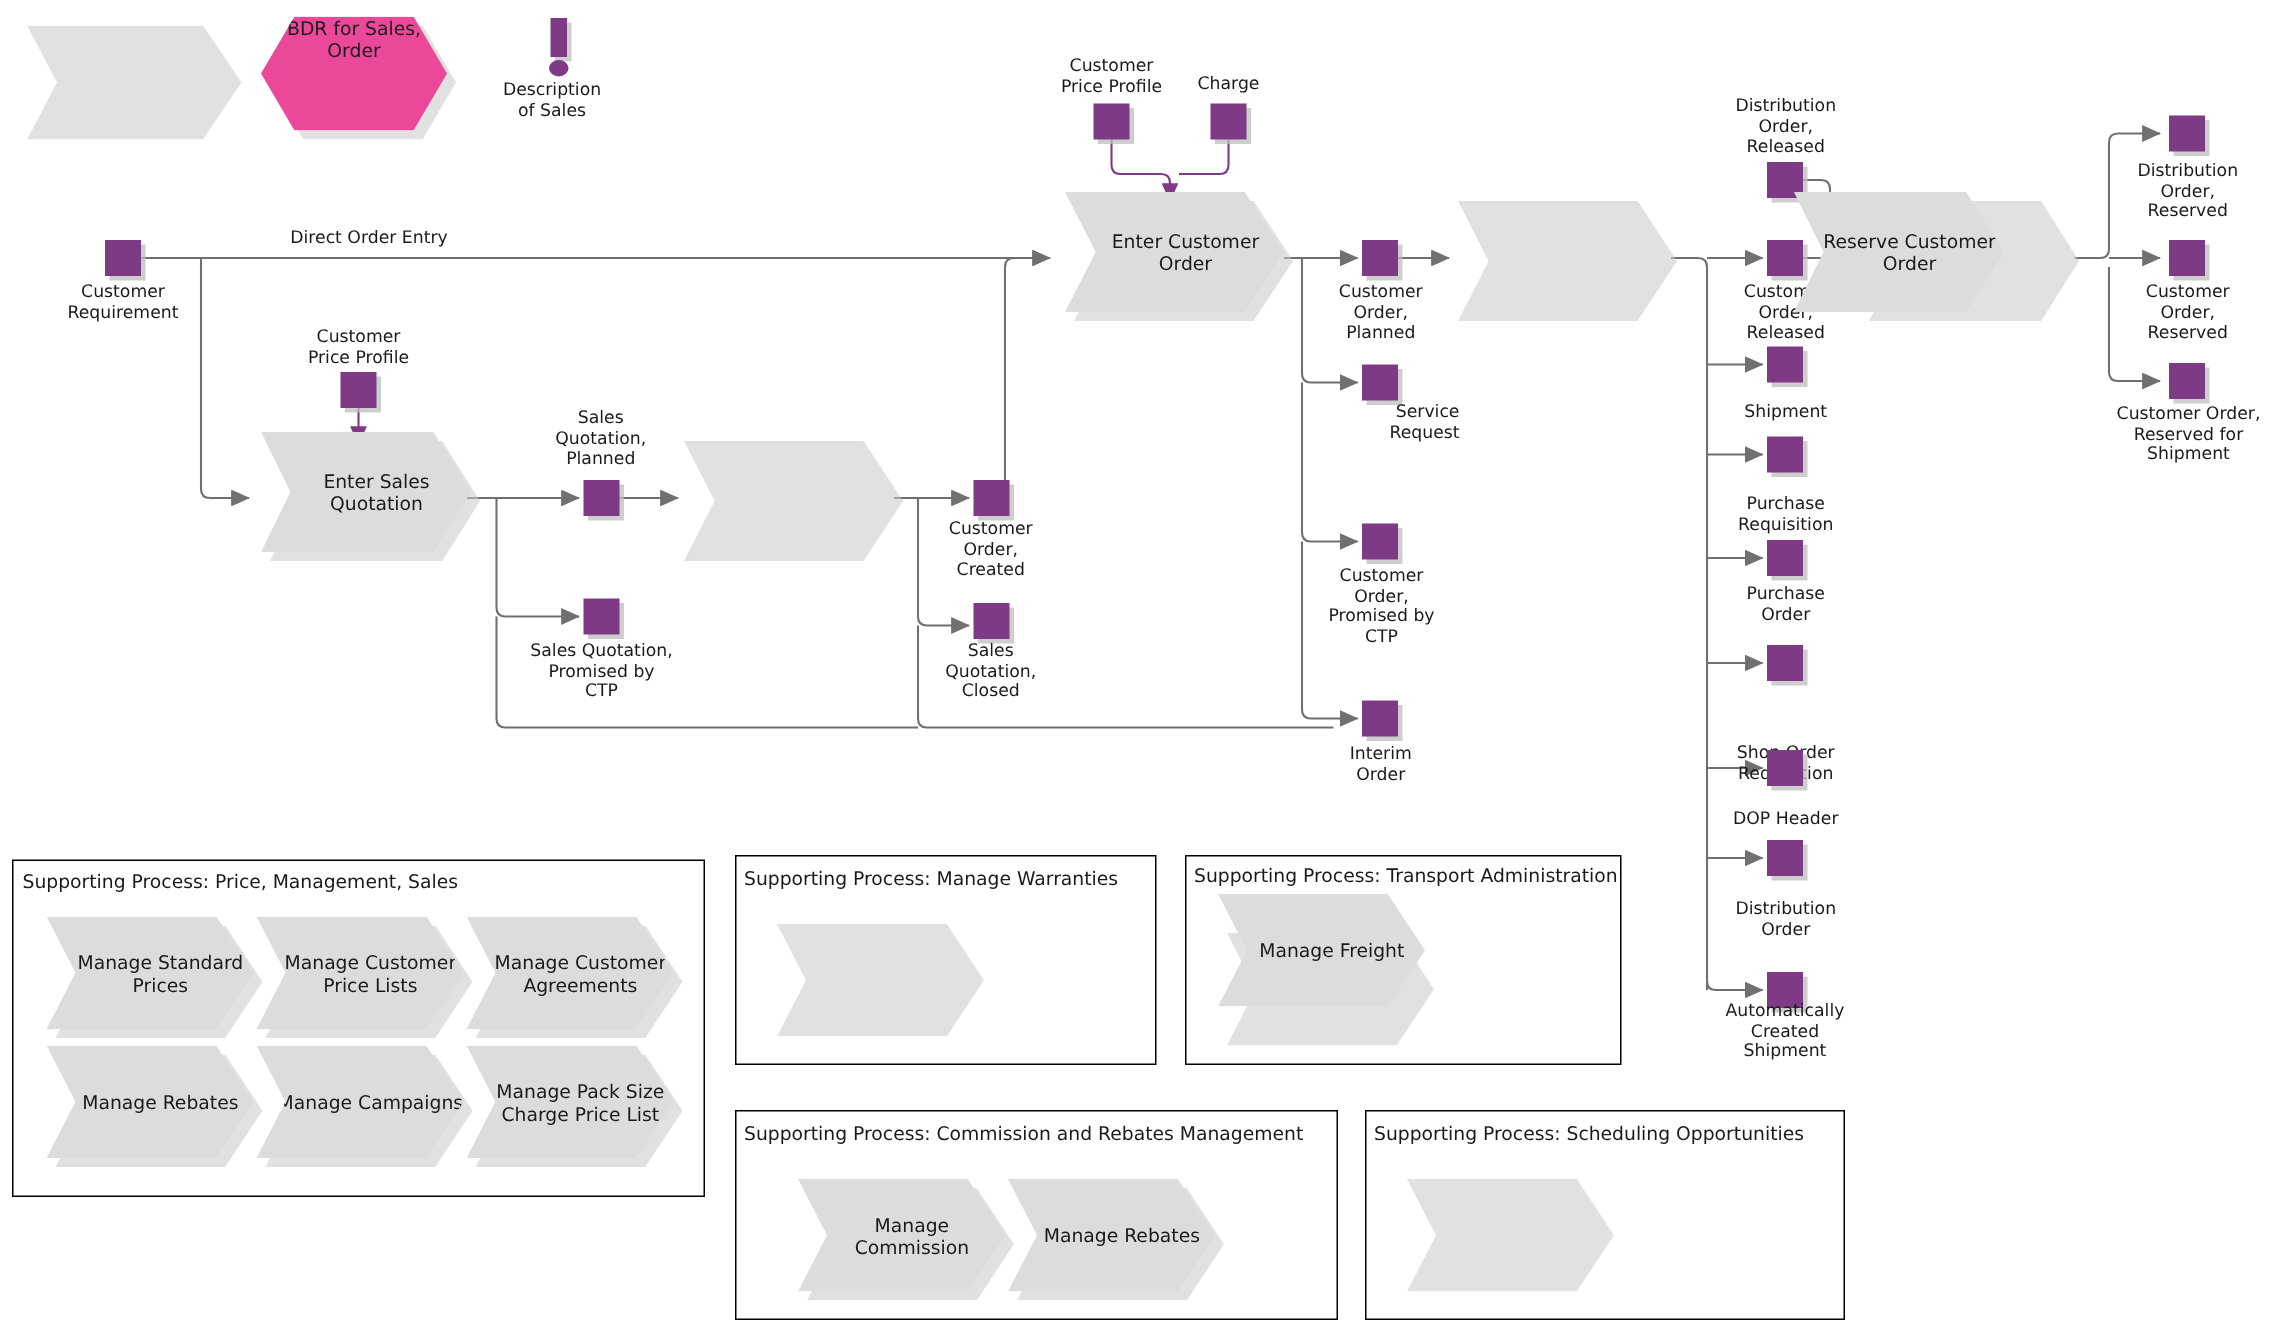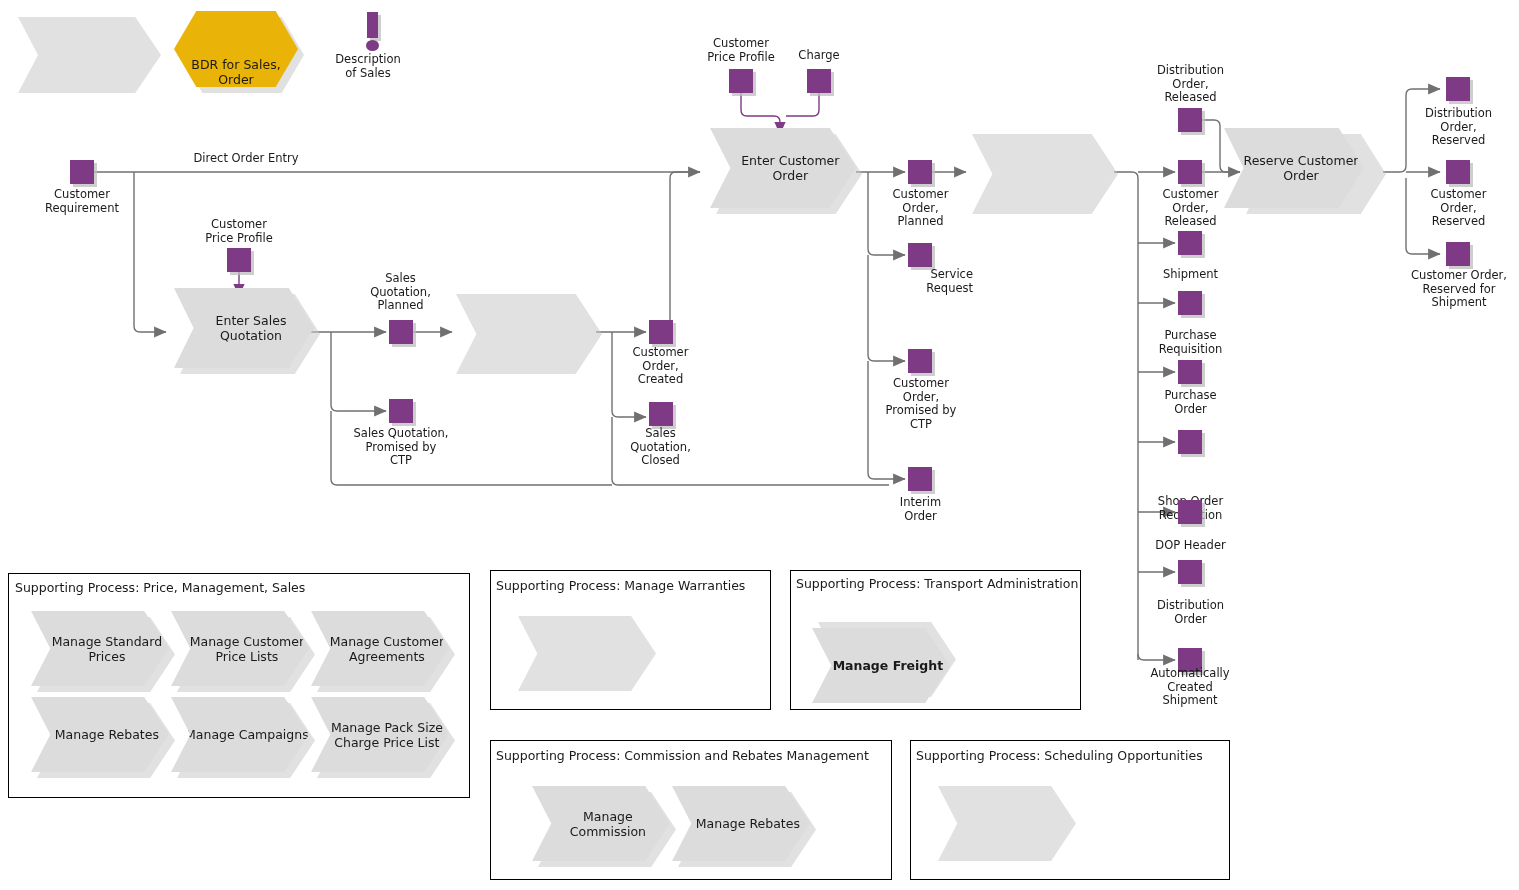--- a/index.html
+++ b/index.html
@@ -24,24 +24,24 @@
   .chev .lbl{padding-left:10%;}
   .chev-sh{
     position:absolute;background:#c9c9c9;
     -webkit-clip-path:polygon(0 0, 82% 0, 100% 50%, 82% 100%, 0 100%, 14% 50%);
     clip-path:polygon(0 0, 82% 0, 100% 50%, 82% 100%, 0 100%, 14% 50%);
     opacity:.55;
   }
 
   
   .hexa{
-    position:absolute;background:#eab308;
+    position:absolute;background:#ec4899;
     -webkit-clip-path:polygon(18% 0,82% 0,100% 50%,82% 100%,18% 100%,0 50%);
     clip-path:polygon(18% 0,82% 0,100% 50%,82% 100%,18% 100%,0 50%);
-    display:flex;align-items:flex-end;justify-content:center;text-align:center;
+    display:flex;align-items:flex-start;justify-content:center;text-align:center;
     font-size:12.5px;line-height:15px;box-sizing:border-box;
   }
   .hexa-sh{
     position:absolute;background:#c9c9c9;opacity:.55;
     -webkit-clip-path:polygon(18% 0,82% 0,100% 50%,82% 100%,18% 100%,0 50%);
     clip-path:polygon(18% 0,82% 0,100% 50%,82% 100%,18% 100%,0 50%);
   }
 
   
   .ent{position:absolute;width:24px;height:24px;background:#7E3A85;}
@@ -291,21 +291,21 @@
 
   <div class="chev-sh" style="left:716px;top:134px;width:146px;height:80px;"></div>
   <div class="chev" style="left:710px;top:128px;width:146px;height:80px;">
     <span class="lbl">Enter Customer
 Order</span>
   </div>
 
   <div class="chev-sh" style="left:972px;top:134px;width:146px;height:80px;"></div>
 
   <div class="chev-sh" style="left:1246px;top:134px;width:140px;height:80px;"></div>
-  <div class="chev" style="left:1224px;top:128px;width:140px;height:80px;">
+  <div class="chev" style="left:1196px;top:128px;width:140px;height:80px;">
     <span class="lbl">Reserve
 Customer
 Order</span>
   </div>
 
   <div class="group" style="left:8px;top:573px;width:462px;height:225px;"></div>
   <div class="group-title" style="left:15px;top:580px;">Supporting Process: Price, Management, Sales</div>
 
   <div class="chev-sh" style="left:37px;top:617px;width:138px;height:75px;"></div>
   <div class="chev" style="left:31px;top:611px;width:138px;height:75px;">
@@ -348,21 +348,21 @@
 
   <div class="group" style="left:490px;top:570px;width:281px;height:140px;"></div>
   <div class="group-title" style="left:496px;top:578px;">Supporting Process: Manage Warranties</div>
 
   <div class="chev-sh" style="left:518px;top:616px;width:138px;height:75px;"></div>
 
   <div class="group" style="left:790px;top:570px;width:291px;height:140px;"></div>
   <div class="group-title" style="left:796px;top:576px;">Supporting Process: Transport Administration</div>
 
   <div class="chev-sh" style="left:818px;top:622px;width:138px;height:75px;"></div>
-  <div class="chev" style="left:812px;top:628px;width:138px;height:75px;font-weight:bold;">
+  <div class="chev" style="left:812px;top:596px;width:138px;height:75px;">
     <span class="lbl">Manage
 Freight</span>
   </div>
 
   <div class="group" style="left:490px;top:740px;width:402px;height:140px;"></div>
   <div class="group-title" style="left:496px;top:748px;">Supporting Process: Commission and Rebates Management</div>
 
   <div class="chev-sh" style="left:538px;top:792px;width:138px;height:75px;"></div>
   <div class="chev" style="left:532px;top:786px;width:138px;height:75px;">
     <span class="lbl">Manage

